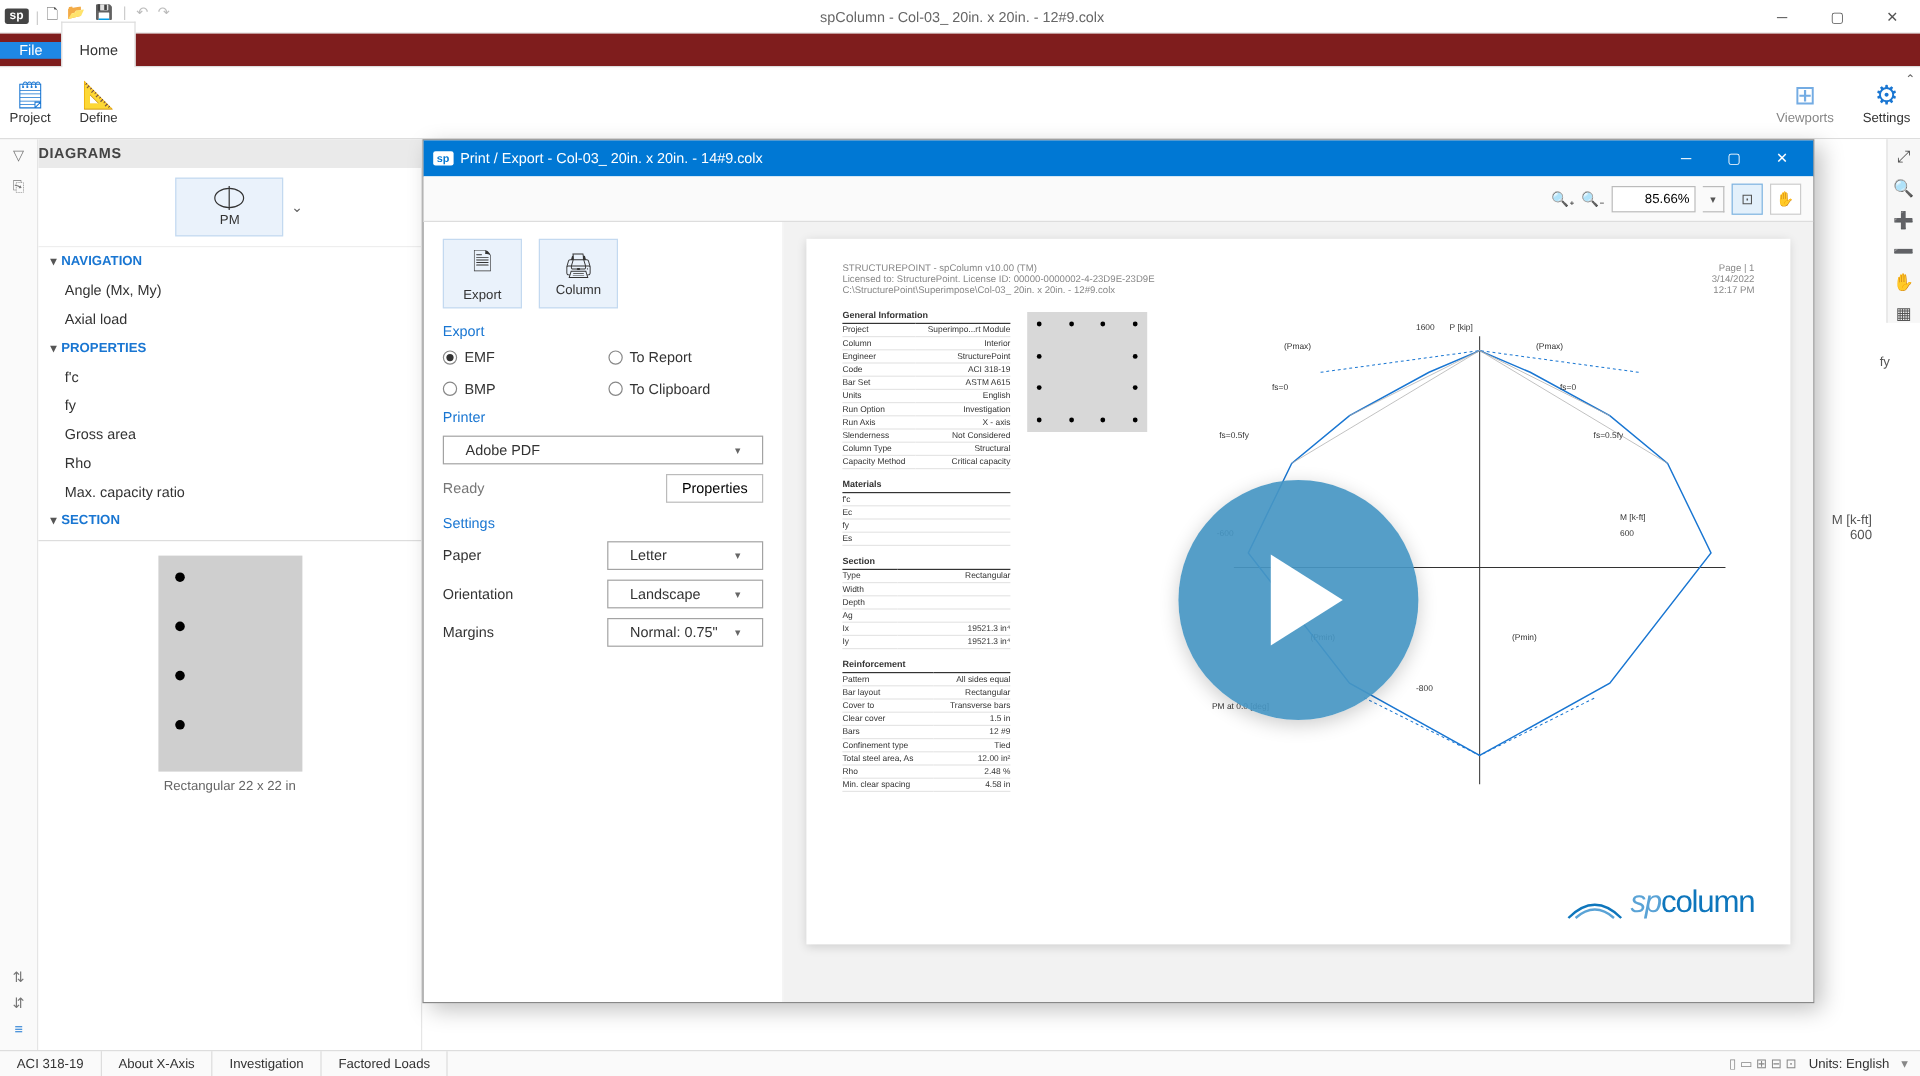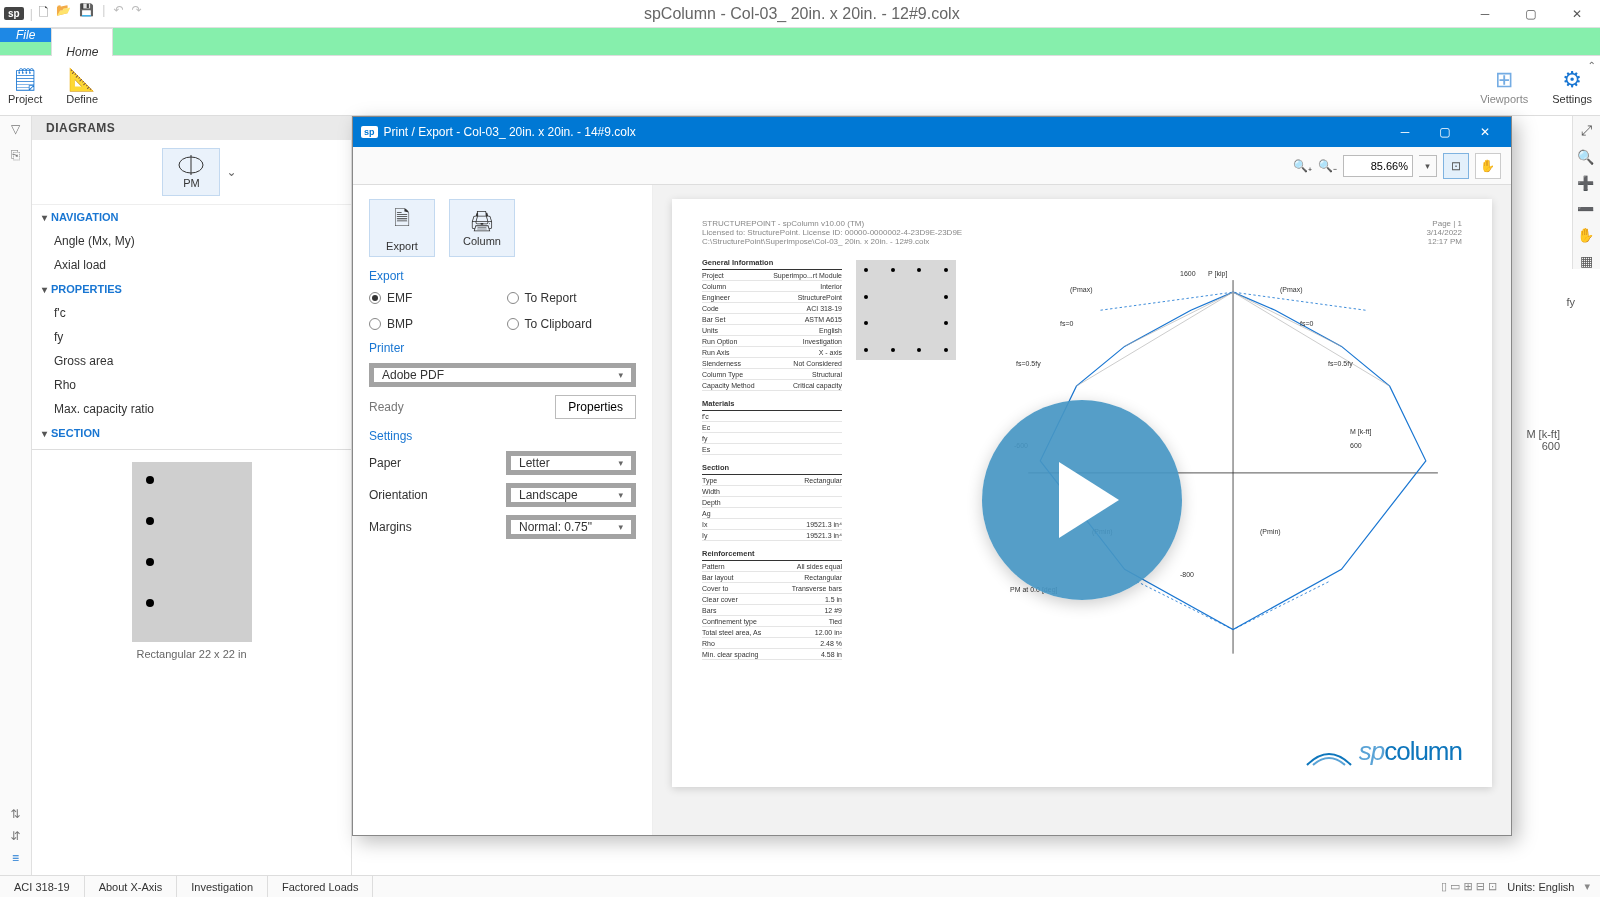--- a/index.html
+++ b/index.html
@@ -2,38 +2,38 @@
 <html><head>
 <meta charset="utf-8">
 <style>
 * { box-sizing: border-box; margin: 0; padding: 0; }
 body { font-family: "Segoe UI", Arial, sans-serif; font-size: 12px; color: #333; background: #fff; overflow: hidden; }
 .titlebar { height: 28px; background: #fff; display: flex; align-items: center; justify-content: space-between; border-bottom: 1px solid #e0e0e0; }
 .titlebar-left { display: flex; align-items: center; gap: 6px; padding-left: 4px; }
 .sp-badge { background: #444; color: #fff; font-size: 10px; font-weight: bold; padding: 1px 4px; border-radius: 2px; }
 .qat-icons { display: flex; gap: 8px; color: #555; }
 .qat-icons span { cursor: pointer; }
-.titlebar-center { color: #666; font-size: 16px; }
+.titlebar-center { color: #666; font-size: 12px; }
 .titlebar-right { display: flex; }
 .win-btn { width: 46px; height: 28px; display: flex; align-items: center; justify-content: center; color: #555; cursor: pointer; }
-.ribbon-tabs { height: 28px; display: flex; align-items: flex-start; background: #86efac; border-bottom: 1px solid #ddd; font-style: italic; }
+.ribbon-tabs { height: 28px; display: flex; align-items: center; background: #7f1d1d; border-bottom: 1px solid #ddd; }
 .tab-file { background: #1e88e5; color: #fff; padding: 0 16px; display: flex; align-items: center; cursor: pointer; }
 .tab-home { background: #fff; border: 1px solid #ddd; border-bottom: none; padding: 16px 14px; display: flex; align-items: center; cursor: pointer; }
 .ribbon-content { height: 60px; background: #fff; border-bottom: 1px solid #ddd; display: flex; align-items: center; justify-content: space-between; padding: 0 8px; position: relative; }
 .ribbon-group { display: flex; gap: 24px; }
 .ribbon-btn { display: flex; flex-direction: column; align-items: center; cursor: pointer; color: #333; font-size: 11px; }
 .ribbon-icon { font-size: 22px; color: #1976d2; }
 .ribbon-right-caret { position: absolute; right: 4px; top: 4px; font-size: 10px; color: #666; }
 .main { display: flex; height: calc(100vh - 28px - 28px - 60px - 22px); }
 .left-gutter { width: 32px; background: #fafafa; border-right: 1px solid #e0e0e0; display: flex; flex-direction: column; align-items: center; padding-top: 6px; gap: 12px; color: #777; justify-content: space-between; }
 .gutter-bottom { display: flex; flex-direction: column; gap: 8px; padding-bottom: 10px; align-items: center; }
 .left-panel { width: 320px; min-width: 320px; background: #fff; border-right: 1px solid #e0e0e0; position: relative; }
-.panel-header { background: #eaeaea; padding: 5px 14px; font-weight: bold; font-size: 12px; letter-spacing: .5px; color: #444; }
+.panel-header { background: #eaeaea; padding: 5px 0; font-weight: bold; font-size: 12px; letter-spacing: .5px; color: #444; }
 .diagram-type { display: flex; align-items: center; justify-content: center; padding: 8px; border-bottom: 1px solid #eee; }
-.pm-box { border: 1px solid #c3d9f0; background: #eaf2fb; padding: 6px 14px; text-align: center; font-size: 11px; cursor: pointer; margin-left: 16px; }
+.pm-box { border: 1px solid #c3d9f0; background: #eaf2fb; padding: 6px 30px; text-align: center; font-size: 11px; cursor: pointer; margin-left: 16px; }
 .collapsible-header { padding: 6px 10px; font-weight: bold; font-size: 11px; color: #1976d2; display: flex; align-items: center; gap: 4px; cursor: pointer; }
 .collapsible-header::before { content: "▾"; font-size: 10px; color: #555; }
 .list-item { padding: 5px 22px; font-size: 12px; color: #333; cursor: pointer; }
 .section-preview { border-top: 1px solid #ddd; margin-top: 4px; padding: 12px; display: flex; flex-direction: column; align-items: center; }
 .sect-box { width: 120px; height: 180px; background: #cfcfcf; display: grid; grid-template-columns: 1fr; gap: 12px; padding: 14px; }
 .rebar-row { display: flex; justify-content: space-between; }
 .dot { width: 8px; height: 8px; background: #000; border-radius: 50%; }
 .sect-caption { font-size: 11px; color: #666; margin-top: 6px; }
 .canvas-area { flex: 1; position: relative; background: #fff; }
 .right-toolbar { position: absolute; right: 0; top: 0; width: 28px; background: #f7f7f7; border-left: 1px solid #e0e0e0; display: flex; flex-direction: column; align-items: center; padding-top: 6px; gap: 10px; color: #555; z-index: 5; }
@@ -51,21 +51,21 @@
 .tool-btn.active { background: #e3f0fb; border-color: #7fb3e0; }
 .dialog-body { flex: 1; display: flex; }
 .dialog-left { width: 300px; padding: 14px 16px; border-right: 1px solid #eee; overflow-y: auto; }
 .section-label { color: #1976d2; font-size: 12px; margin: 10px 0 8px; font-weight: 500; }
 .action-buttons { display: flex; gap: 14px; margin-bottom: 12px; }
 .action-btn { width: 66px; height: 58px; border: 1px solid #c3d9f0; background: #eaf2fb; display: flex; flex-direction: column; align-items: center; justify-content: center; cursor: pointer; font-size: 11px; gap: 2px; }
 .radio-grid { display: grid; grid-template-columns: 1fr 1fr; gap: 12px 8px; margin-bottom: 8px; }
 .radio-item { display: flex; align-items: center; gap: 6px; font-size: 12px; cursor: pointer; }
 .radio-circle { width: 12px; height: 12px; border: 1px solid #888; border-radius: 50%; display: flex; align-items: center; justify-content: center; }
 .radio-circle.checked::after { content: ""; width: 6px; height: 6px; background: #333; border-radius: 50%; }
-.select-box { width: 100%; height: 24px; border: 5px solid #a3a3a3; padding: 0 8px; font-size: 12px; display: flex; align-items: center; justify-content: space-between; cursor: pointer; background: #fff; }
+.select-box { width: 100%; height: 24px; border: 1px solid #a3a3a3; padding: 0 18px; font-size: 12px; display: flex; align-items: center; justify-content: space-between; cursor: pointer; background: #fff; }
 .select-box .caret { font-size: 9px; color: #666; }
 .printer-row { display: flex; justify-content: space-between; align-items: center; margin-top: 8px; }
 .btn { height: 24px; padding: 0 12px; border: 1px solid #bbb; background: #fff; cursor: pointer; font-size: 12px; }
 .setting-row { display: flex; align-items: center; justify-content: space-between; margin: 8px 0; }
 .setting-row label { font-size: 12px; }
 .setting-row .select-box { width: 130px; }
 .dialog-preview { flex: 1; background: #f2f2f2; padding: 14px; overflow: auto; position: relative; }
 .page { background: #fff; width: 820px; height: 588px; margin: 0 auto; box-shadow: 0 2px 8px rgba(0,0,0,.15); padding: 20px 30px; position: relative; font-size: 8px; color: #333; }
 .page-header { display: flex; justify-content: space-between; color: #888; font-size: 8px; }
 .report-cols { display: flex; gap: 14px; margin-top: 10px; }

